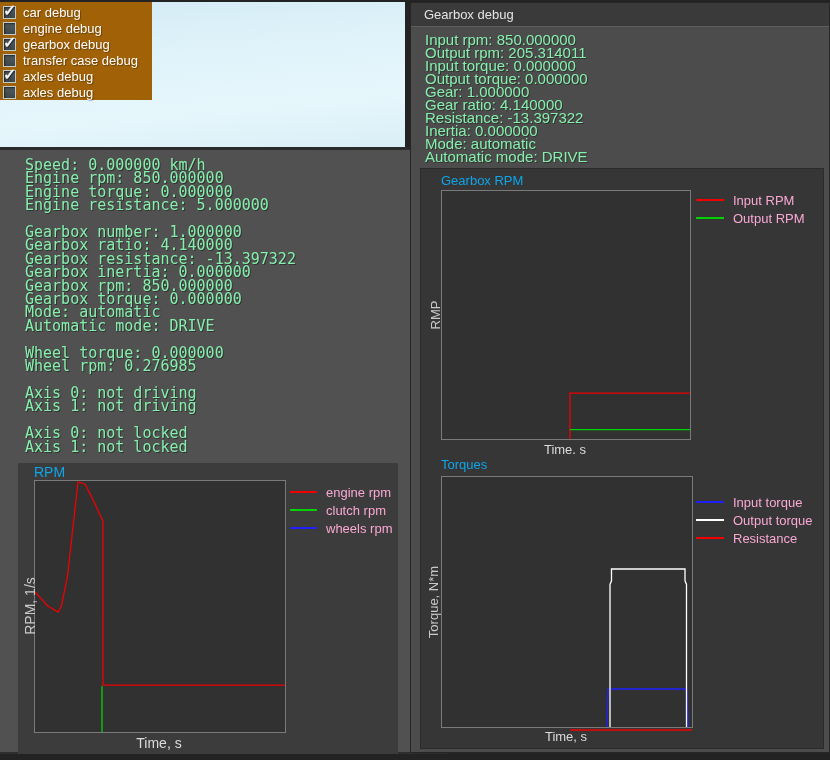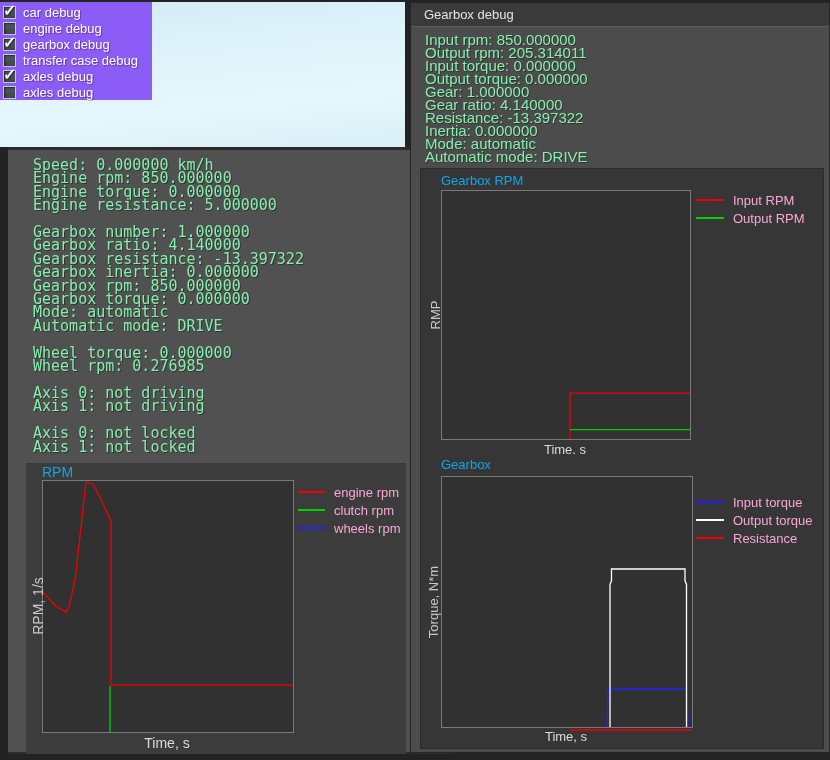--- a/index.html
+++ b/index.html
@@ -9,37 +9,37 @@
     background:#232323; font-family:"Liberation Sans", sans-serif;
   }
   
   .sky {
     position:absolute; left:0; top:2px; width:405px; height:145px;
     background:linear-gradient(175deg, #d3ebf5 0%, #e0f3fa 40%, #e6f7fc 70%, #d9eef6 100%);
   }
   
   .menu {
     position:absolute; left:0; top:2px; width:152px; height:98px;
-    background:#8b5cf6; padding-top:2px;
+    background:#a16207; padding-top:2px;
   }
   .menu-row { display:flex; align-items:center; height:16px; padding-left:3px; cursor:default; }
   .cb {
     flex:none; width:13px; height:13px; position:relative;
     background:linear-gradient(180deg,#525c5e 0%,#3e4648 100%);
     border:1px solid #c2cccc; box-shadow:inset 1px 1px 2px rgba(0,0,0,.55);
   }
   .cb.checked::after {
     content:"\2713"; position:absolute; left:-1px; top:-6px;
     color:#f2f2f2; font-size:16px; font-weight:bold;
     text-shadow:1px 1px 1px rgba(0,0,0,.45);
   }
   .menu-lbl { color:#ffffff; font-size:13px; margin-left:7px; text-shadow:1px 1px 1px rgba(0,0,0,.35); }
   
   .left-panel {
-    position:absolute; left:8px; top:147px; width:447px; height:607px;
+    position:absolute; left:0; top:147px; width:447px; height:607px;
     background:#515151; border-top:3px solid #2b2b2b; border-bottom:2px solid #2e2e2e;
   }
   pre.stats { font-size:15px; color:#86efac; }
   .left-panel pre.stats {
     position:absolute; left:25px; top:9px;
     font-family:"DejaVu Sans Mono", monospace; line-height:13.4px;
     text-shadow:1px 1px 0 #323232;
   }
   
   .chart-title { position:absolute; text-align:left; color:#0ea5e9; font-size:14px; }
@@ -210,21 +210,21 @@
             <span class="txt">Input RPM</span>
           </div>
           <div class="legend-item">
             <span class="swatch" style="background: rgb(0, 210, 0);"></span>
             <span class="txt">Output RPM</span>
           </div>
         </div>
       </div>
 
       <div class="chart-abs chartB">
-        <div class="chart-title">Gearbox</div>
+        <div class="chart-title">Torques</div>
         <div class="plot">
           <svg width="250" height="250">
               <polyline points="165.0,250.0 166.0,212.0 245.0,212.0 246.0,250.0" fill="none" stroke="#2020ff" stroke-width="1.3"></polyline>
               <polyline points="168.0,250.0 168.0,107.5 169.5,103.8 169.5,92.0 243.0,92.0 243.0,103.8 244.5,107.5 244.5,250.0" fill="none" stroke="#ffffff" stroke-width="1.3"></polyline>
               <polyline points="128.0,253.0 250.0,253.0" fill="none" stroke="#f00000" stroke-width="1.3"></polyline>
             </svg>
         </div>
         <div class="axis-y">Torque, N*m</div>
         <div class="axis-x">Time, s</div>
         <div class="legend">

